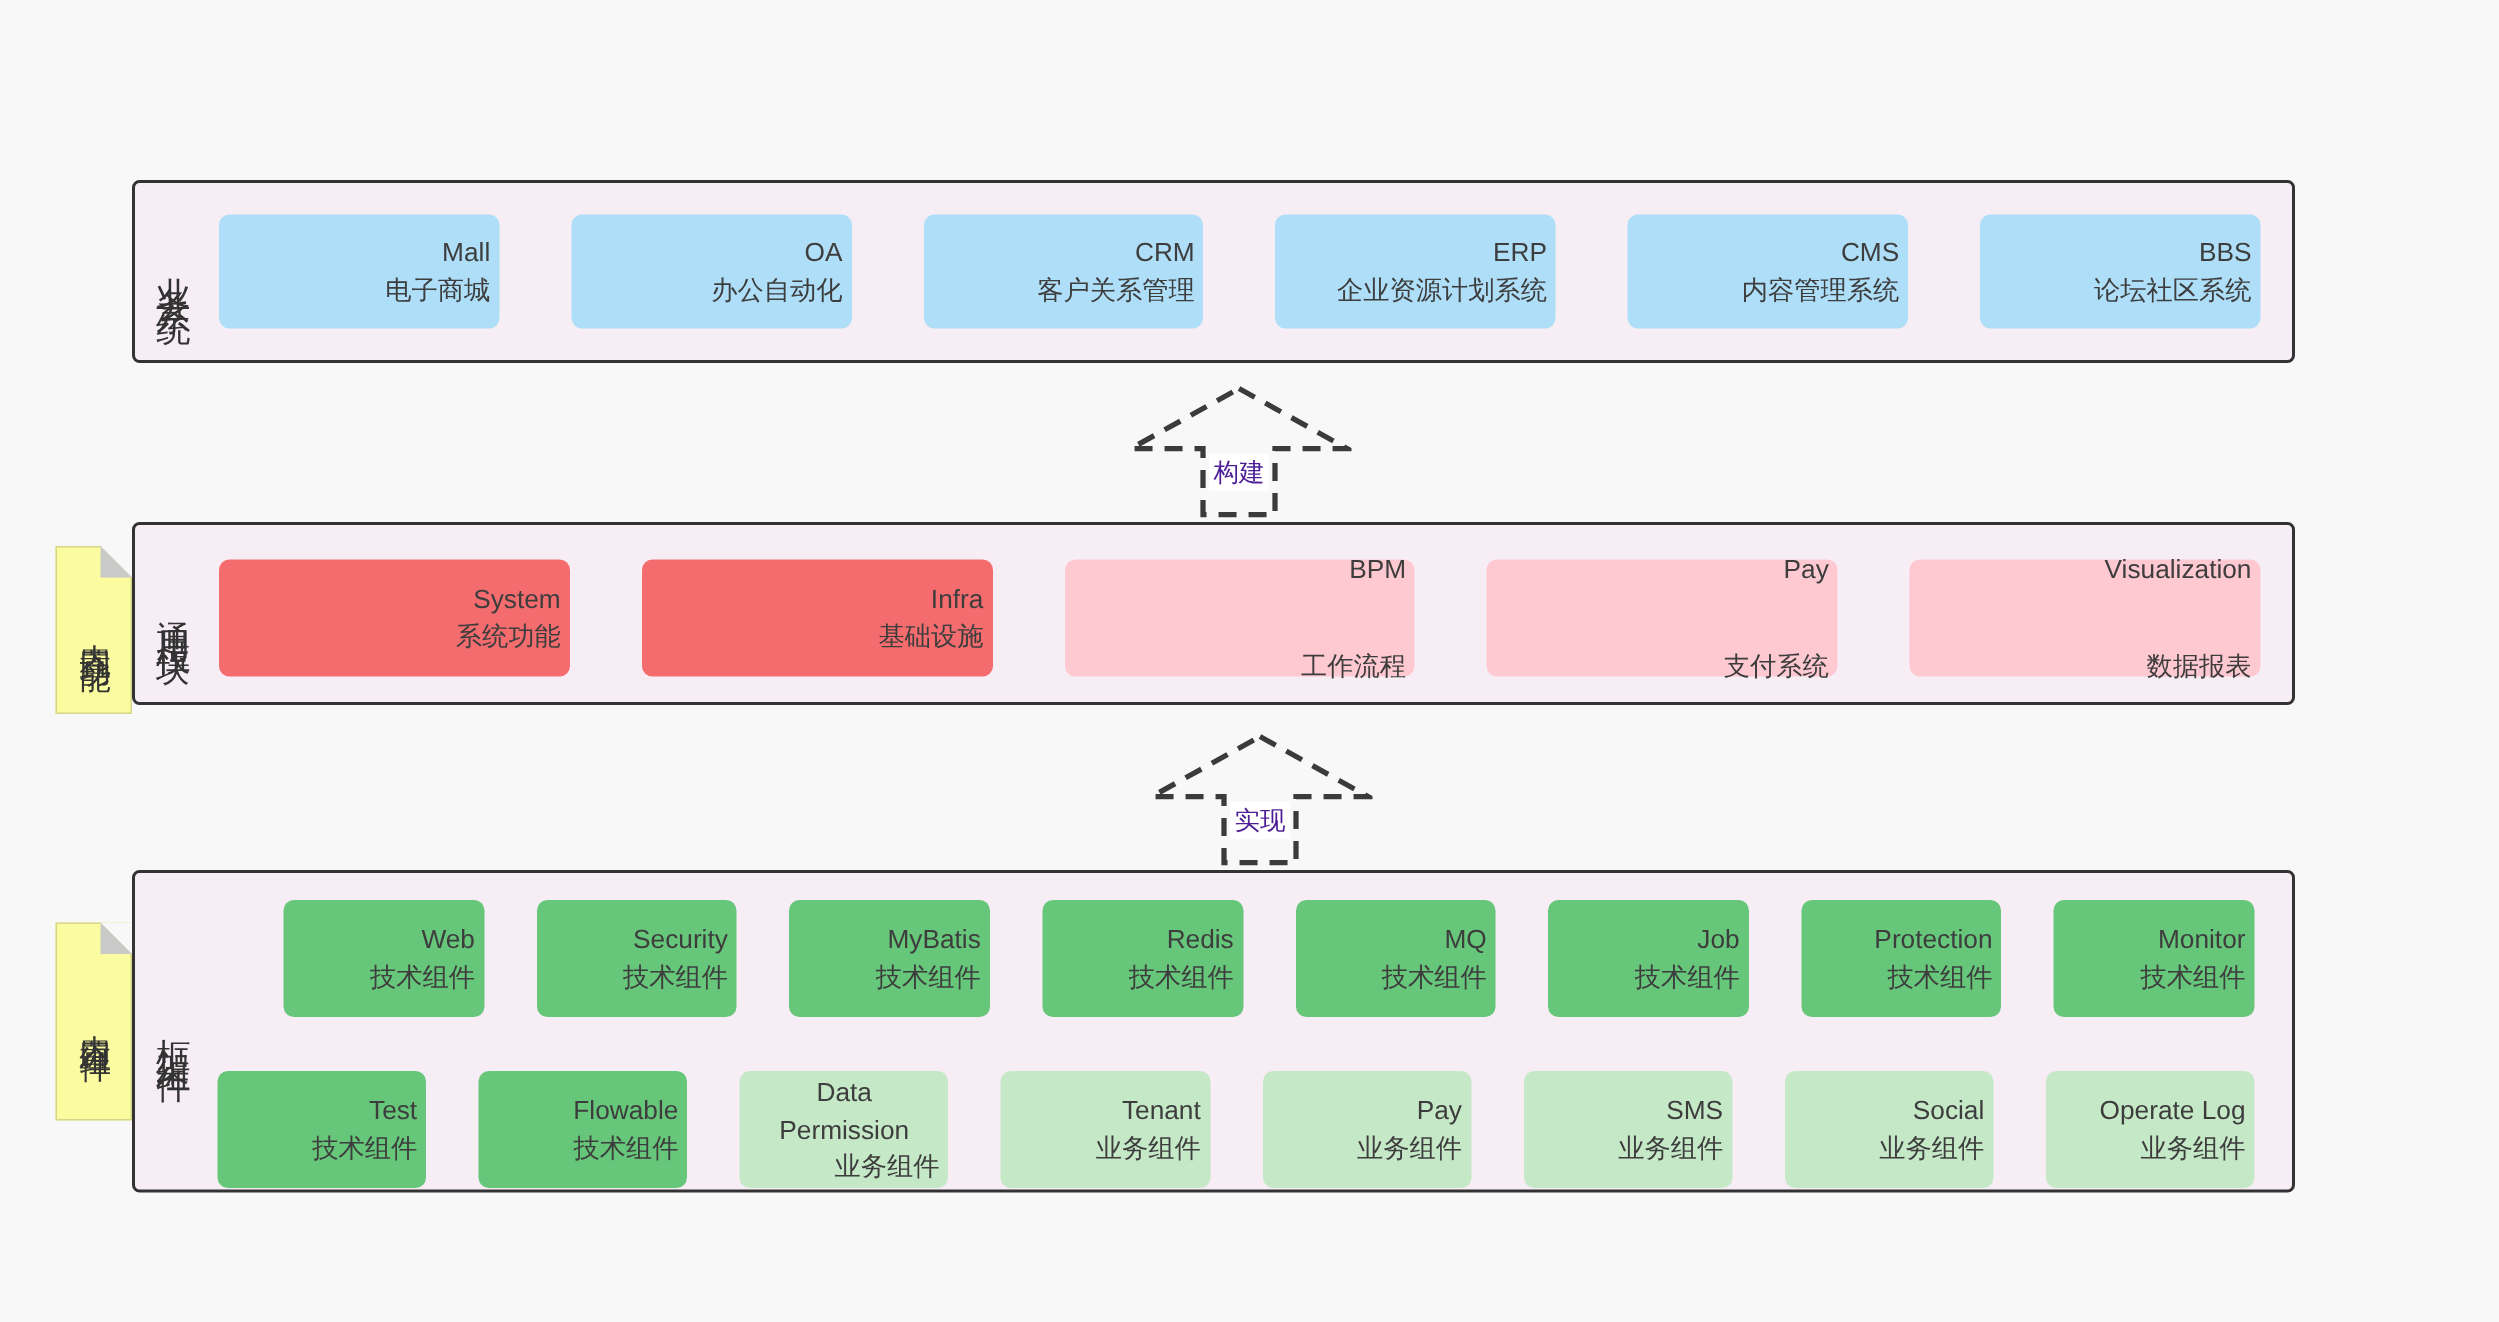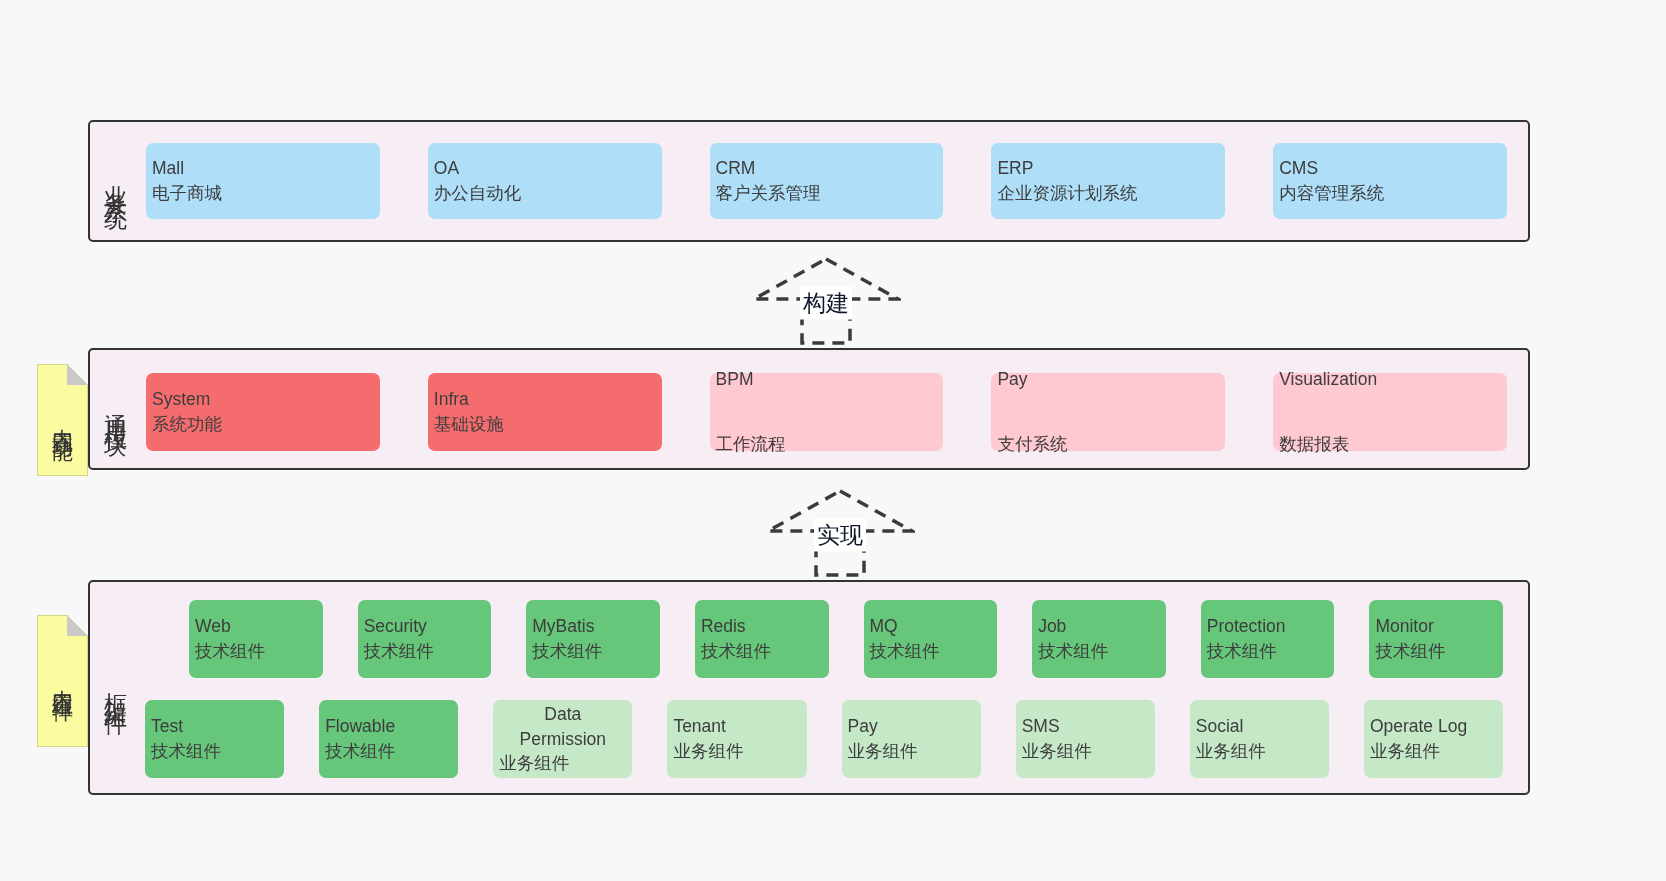--- a/index.html
+++ b/index.html
@@ -26,24 +26,24 @@
     font-size:23px;letter-spacing:7px;color:#333;white-space:nowrap;
   }
   .row{
     position:absolute;left:56px;right:21px;
     display:flex;gap:48px;
   }
   .band-1 .row{top:21px;height:76px;}
   .band-2 .row{top:23px;height:78px;}
   .band-3 .row{gap:35px;left:55px;right:25px;}
   .band-3 .row.r1{top:18px;height:78px;padding-left:44px;}
-  .band-3 .row.r2{top:118px;height:78px;}
+  .band-3 .row.r2{top:132px;height:78px;}
   .box{
     flex:1;border-radius:7px;
-    display:flex;flex-direction:column;justify-content:center;align-items:flex-start;
+    display:flex;flex-direction:column;justify-content:center;align-items:flex-end;
     text-align:center;font-size:17.5px;line-height:1.42;
     padding:2px 6px;box-sizing:border-box;
   }
   .box.blue{background:var(--blue,#aedef8);}
   .box.red{background:var(--red,#f56c6e);}
   .box.pink{background:var(--pink,#ffc9d2);gap:40px;}
   .box.green{background:var(--green_dark,#66c67a);}
   .box.green-light{background:var(--green_light,#c5e8c7);}
   .note{
     position:absolute;left:37px;width:51px;
@@ -72,23 +72,23 @@
     position:absolute;width:150px;height:90px;
   }
   .arrow-1{left:751px;top:256px;}
   .arrow-2{left:765px;top:488px;}
   .arrow svg{display:block;width:100%;height:100%;}
   .arrow polygon{
     fill:none;stroke:#3b3b3b;stroke-width:3.5;
     stroke-dasharray:12 8;
   }
   .arrow-label{
-    position:absolute;left:50%;top:47px;transform:translate(-50%,-50%);
+    position:absolute;left:50%;top:59px;transform:translate(-50%,-50%);
     background:#ffffff;padding:1px 3px;
-    font-size:23px;color:#0f172a;
+    font-size:17px;color:#4c1d95;
   }
 </style>
 </head>
 <body>
 
 <div class="canvas">
 
   <div class="note note-2">
     <span class="note-text">内置功能</span>
   </div>
@@ -111,20 +111,24 @@
         <div>CRM</div>
         <div>客户关系管理</div>
       </div>
       <div class="box blue">
         <div>ERP</div>
         <div>企业资源计划系统</div>
       </div>
       <div class="box blue">
         <div>CMS</div>
         <div>内容管理系统</div>
+      </div>
+      <div class="box blue">
+        <div>BBS</div>
+        <div>论坛社区系统</div>
       </div>
     </div>
   </div>
 
   <div class="arrow arrow-1">
     <svg viewBox="0 0 150 90">
       <polygon points="75,3 147,43 99,43 99,87 51,87 51,43 3,43"></polygon>
     </svg>
     <span class="arrow-label">构建</span>
   </div>

